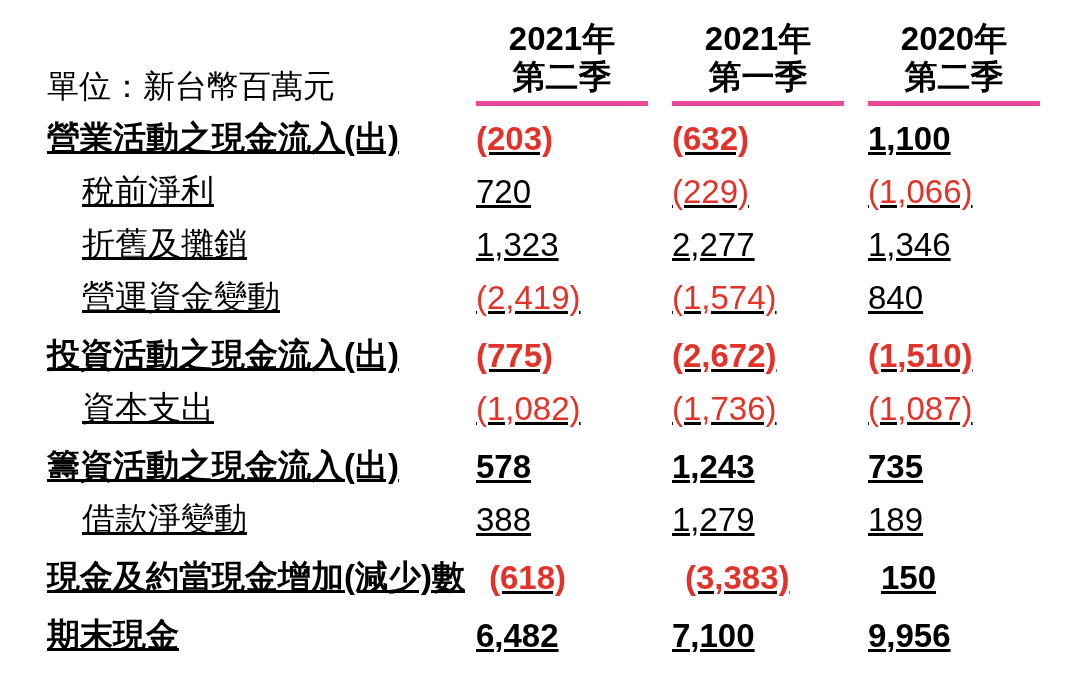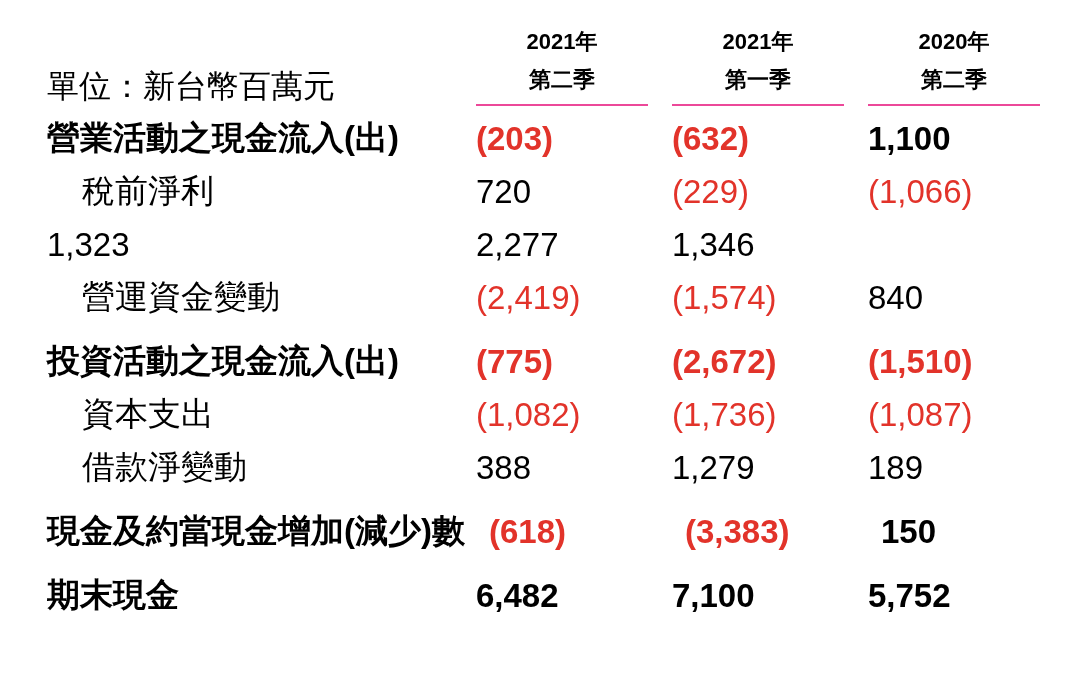--- a/index.html
+++ b/index.html
@@ -15,27 +15,27 @@
     grid-template-columns: 1fr 172px 172px 172px;
     column-gap: 24px;
   }
   
   .header { height: 106px; align-items: end; }
   .unit-cell {
     font-size: 32px; line-height: 30px;
     padding-bottom: 5px; white-space: nowrap;
   }
   .col-head {
-    text-align: center; font-weight: 700; font-size: 22px; line-height: 38px;
-    border-bottom: 2px solid #ec4899; padding-bottom: 5px; white-space: nowrap;
+    text-align: center; font-weight: 700; font-size: 33px; line-height: 38px;
+    border-bottom: 5px solid #ec4899; padding-bottom: 5px; white-space: nowrap;
   }
   
-  .row { height: 53px; align-items: center; font-size: 33px; font-weight: 400; }
+  .row { height: 53px; align-items: center; font-size: 33px; font-weight: 400; text-decoration: underline; }
   .row.section { font-weight: 700; }
-  .row.gap { margin-top: 11px; }
+  .row.gap { margin-top: 5px; }
   .rows { margin-top: 6px; }
   .label-cell { white-space: nowrap; }
   .label-cell.indent { padding-left: 35px; }
   .num { white-space: nowrap; }
   .num.neg { color: var(--neg); }
   .num.no-paren { padding-right: 9px; }
 </style>
 </head>
 <body>
 
@@ -66,20 +66,21 @@
   </div>
 
   <div class="grid row">
     <div class="label-cell indent">稅前淨利</div>
     <div class="num no-paren">720</div>
     <div class="num neg">(229)</div>
     <div class="num neg">(1,066)</div>
   </div>
 
   <div class="grid row">
+    <div class="label-cell indent">折舊及攤銷</div>
     <div class="num no-paren">1,323</div>
     <div class="num no-paren">2,277</div>
     <div class="num no-paren">1,346</div>
   </div>
 
   <div class="grid row">
     <div class="label-cell indent">營運資金變動</div>
     <div class="num neg">(2,419)</div>
     <div class="num neg">(1,574)</div>
     <div class="num no-paren">840</div>
@@ -92,36 +93,42 @@
     <div class="num neg">(1,510)</div>
   </div>
 
   <div class="grid row">
     <div class="label-cell indent">資本支出</div>
     <div class="num neg">(1,082)</div>
     <div class="num neg">(1,736)</div>
     <div class="num neg">(1,087)</div>
   </div>
 
+  <div class="grid row section gap">
+    <div class="label-cell">籌資活動之現金流入(出)</div>
+    <div class="num no-paren">578</div>
+    <div class="num no-paren">1,243</div>
+    <div class="num no-paren">735</div>
+  </div>
 
   <div class="grid row">
     <div class="label-cell indent">借款淨變動</div>
     <div class="num no-paren">388</div>
     <div class="num no-paren">1,279</div>
     <div class="num no-paren">189</div>
   </div>
 
   <div class="grid row section gap">
     <div class="label-cell">現金及約當現金增加(減少)數</div>
     <div class="num neg">(618)</div>
     <div class="num neg">(3,383)</div>
     <div class="num no-paren">150</div>
   </div>
 
   <div class="grid row section gap">
     <div class="label-cell">期末現金</div>
     <div class="num no-paren">6,482</div>
     <div class="num no-paren">7,100</div>
-    <div class="num no-paren">5,752</div>
+    <div class="num no-paren">9,956</div>
   </div>
 </div>
 
 </div>
 
 </body></html>

